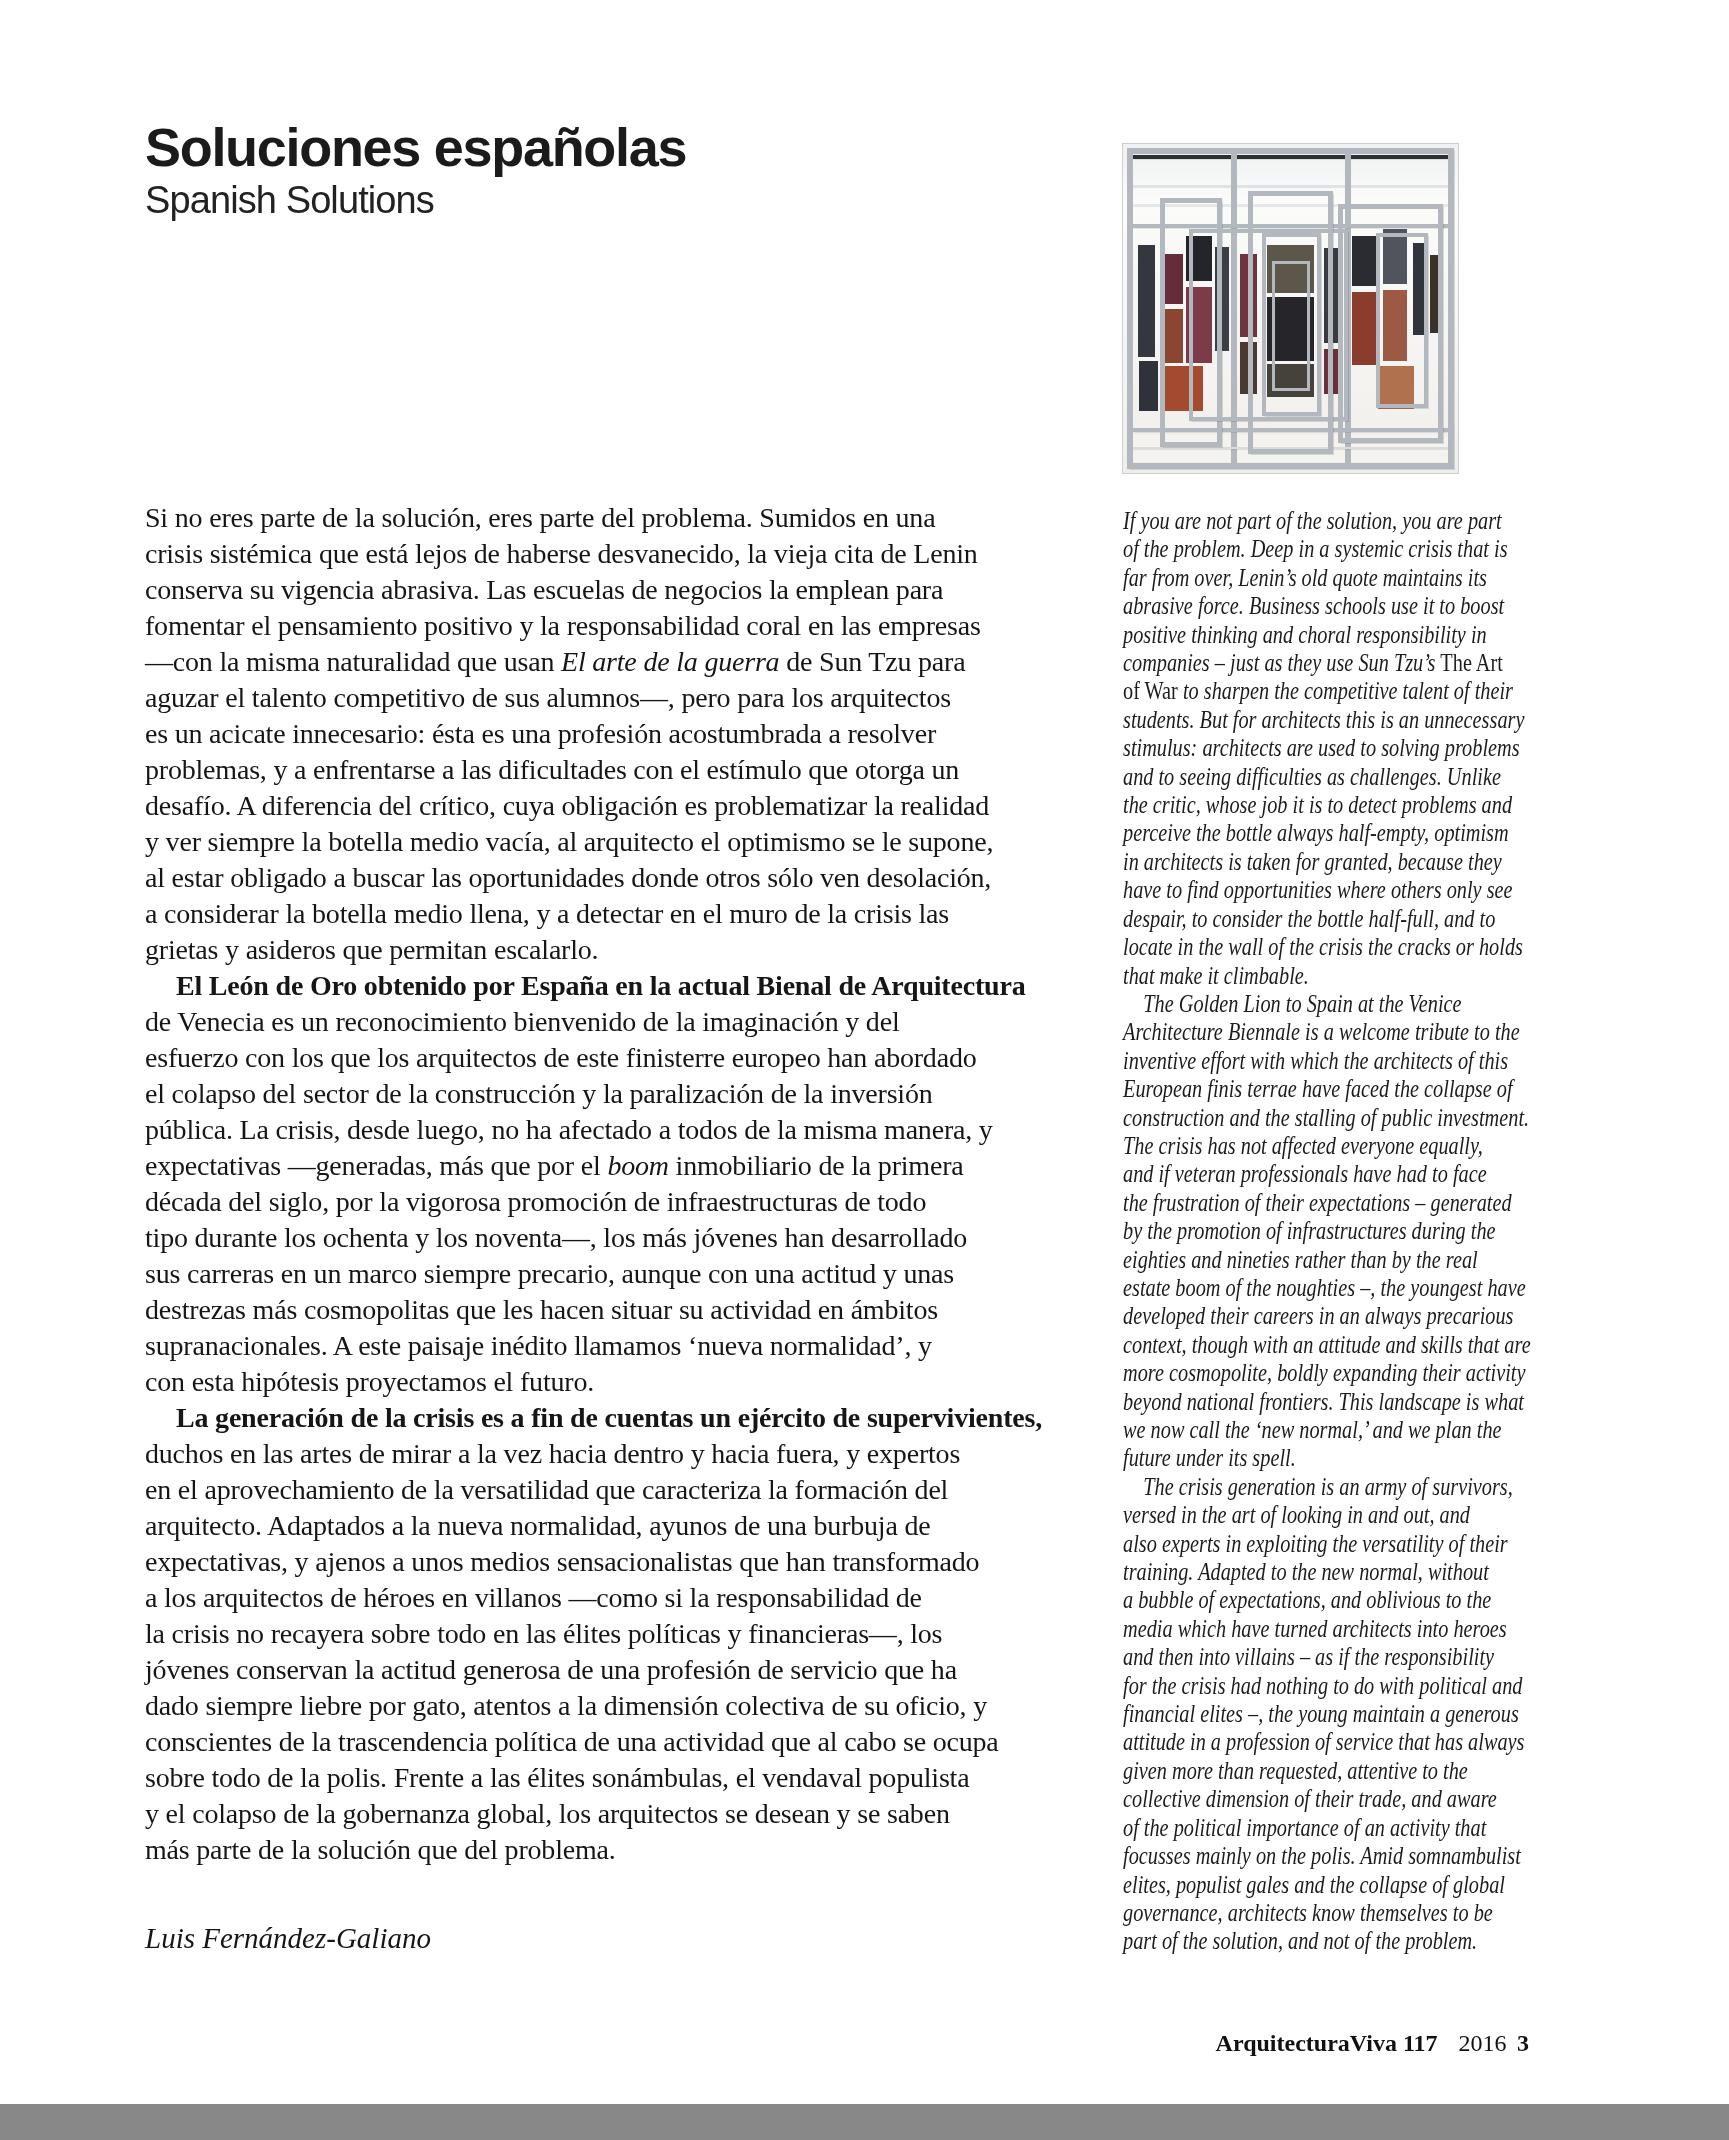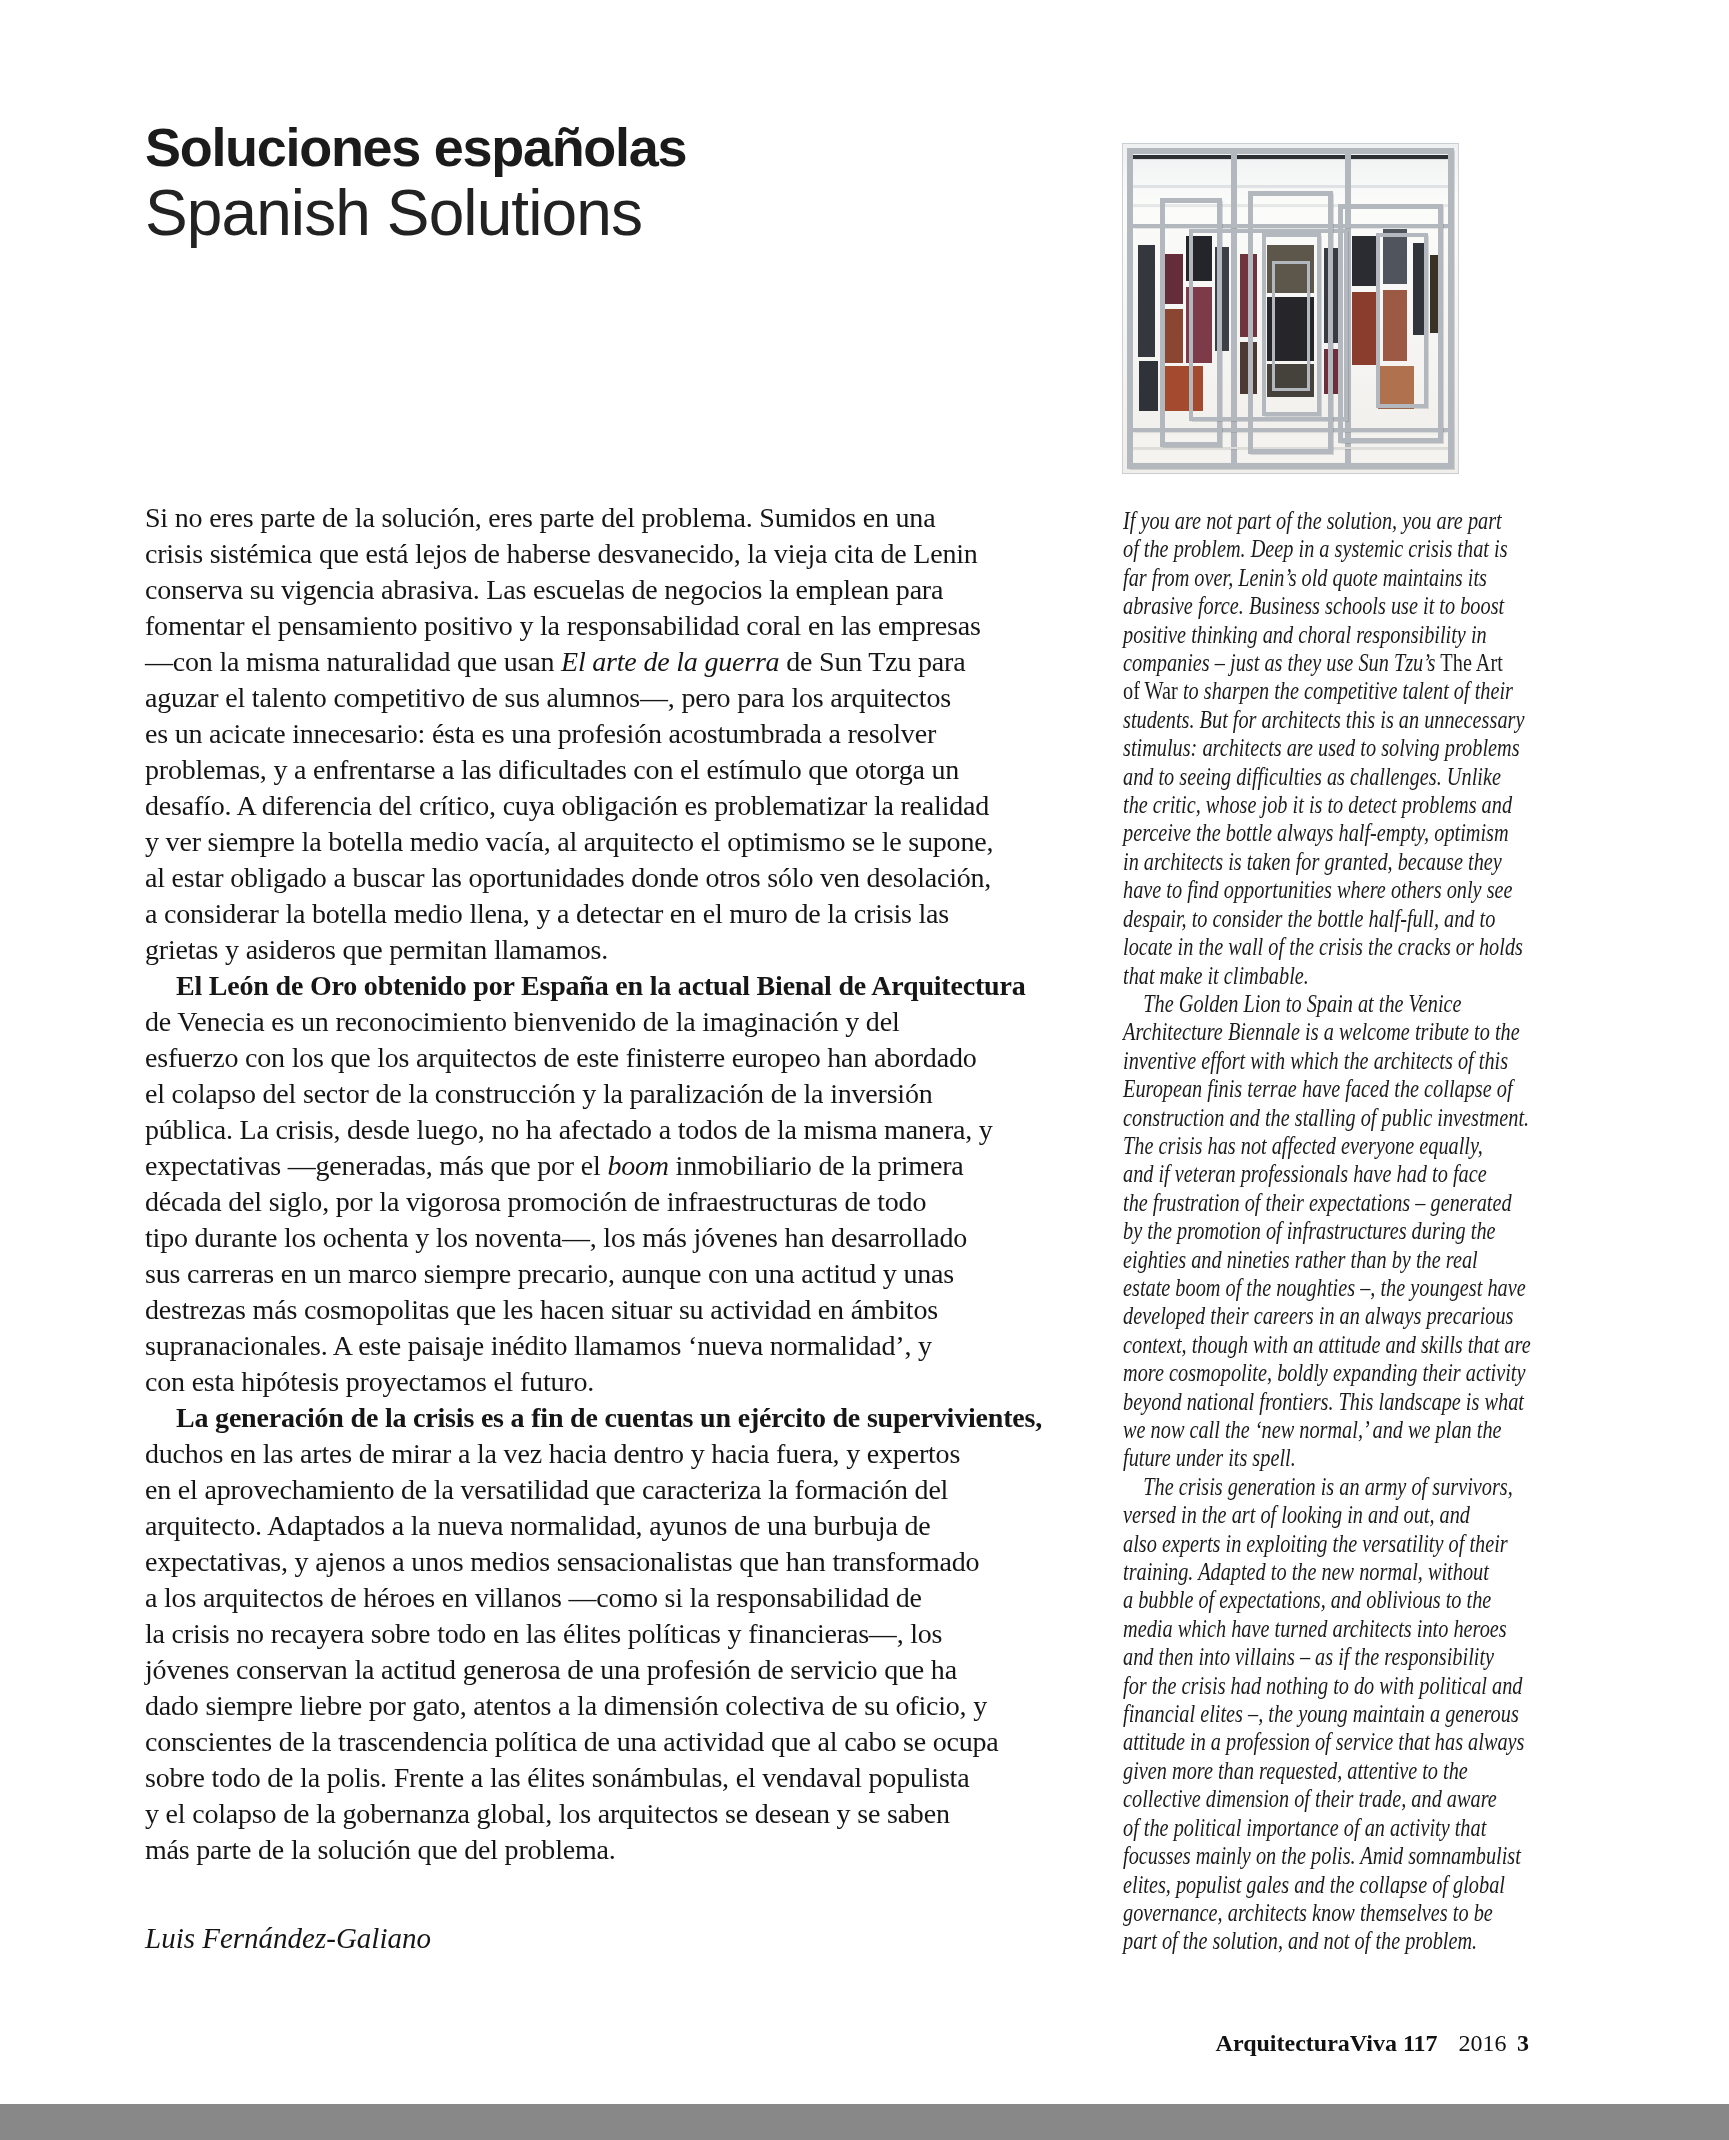--- a/index.html
+++ b/index.html
@@ -3,21 +3,21 @@
 <meta charset="utf-8">
 <style>
   html,body{margin:0;padding:0;background:#888;}
   .page{position:relative;width:1729px;height:2104px;background:#ffffff;overflow:hidden;
         font-family:"Liberation Serif",serif;color:#161616;}
   
   .title{position:absolute;left:145px;top:120px;margin:0;line-height:1;
          font-family:"Liberation Sans",sans-serif;font-weight:bold;font-size:54px;
          letter-spacing:-1.3px;color:#1b1b1b;}
   .subtitle{position:absolute;left:145px;top:181px;line-height:1;
-            font-family:"Liberation Sans",sans-serif;font-weight:normal;font-size:64px;
+            font-family:"Liberation Sans",sans-serif;font-weight:normal;font-size:38px;
             letter-spacing:-0.9px;color:#222;}
   
   .col-es{position:absolute;left:145px;top:500px;width:951px;
           font-size:28px;line-height:36px;letter-spacing:-0.2px;}
   .col-es .tline{white-space:nowrap;}
   .col-es .indent{padding-left:31px;font-weight:bold;}
   .col-es .seg-i{font-style:italic;}
   .col-en{position:absolute;left:1123px;top:507px;width:450px;
           font-size:26px;line-height:28.4px;font-style:italic;color:#1c1c1c;}
   .col-en .tline{white-space:nowrap;transform:scaleX(0.78);transform-origin:0 0;}
@@ -95,21 +95,21 @@
       <div class="tline"><span>conserva su vigencia abrasiva. Las escuelas de negocios la emplean para</span></div>
       <div class="tline"><span>fomentar el pensamiento positivo y la responsabilidad coral en las empresas</span></div>
       <div class="tline"><span>—con la misma naturalidad que usan </span><span class="seg-i">El arte de la guerra</span><span> de Sun Tzu para</span></div>
       <div class="tline"><span>aguzar el talento competitivo de sus alumnos—, pero para los arquitectos</span></div>
       <div class="tline"><span>es un acicate innecesario: ésta es una profesión acostumbrada a resolver</span></div>
       <div class="tline"><span>problemas, y a enfrentarse a las dificultades con el estímulo que otorga un</span></div>
       <div class="tline"><span>desafío. A diferencia del crítico, cuya obligación es problematizar la realidad</span></div>
       <div class="tline"><span>y ver siempre la botella medio vacía, al arquitecto el optimismo se le supone,</span></div>
       <div class="tline"><span>al estar obligado a buscar las oportunidades donde otros sólo ven desolación,</span></div>
       <div class="tline"><span>a considerar la botella medio llena, y a detectar en el muro de la crisis las</span></div>
-      <div class="tline"><span>grietas y asideros que permitan llamamos.</span></div>
+      <div class="tline"><span>grietas y asideros que permitan escalarlo.</span></div>
       <div class="tline indent"><span>El León de Oro obtenido por España en la actual Bienal de Arquitectura</span></div>
       <div class="tline"><span>de Venecia es un reconocimiento bienvenido de la imaginación y del</span></div>
       <div class="tline"><span>esfuerzo con los que los arquitectos de este finisterre europeo han abordado</span></div>
       <div class="tline"><span>el colapso del sector de la construcción y la paralización de la inversión</span></div>
       <div class="tline"><span>pública. La crisis, desde luego, no ha afectado a todos de la misma manera, y</span></div>
       <div class="tline"><span>expectativas —generadas, más que por el </span><span class="seg-i">boom</span><span> inmobiliario de la primera</span></div>
       <div class="tline"><span>década del siglo, por la vigorosa promoción de infraestructuras de todo</span></div>
       <div class="tline"><span>tipo durante los ochenta y los noventa—, los más jóvenes han desarrollado</span></div>
       <div class="tline"><span>sus carreras en un marco siempre precario, aunque con una actitud y unas</span></div>
       <div class="tline"><span>destrezas más cosmopolitas que les hacen situar su actividad en ámbitos</span></div>

